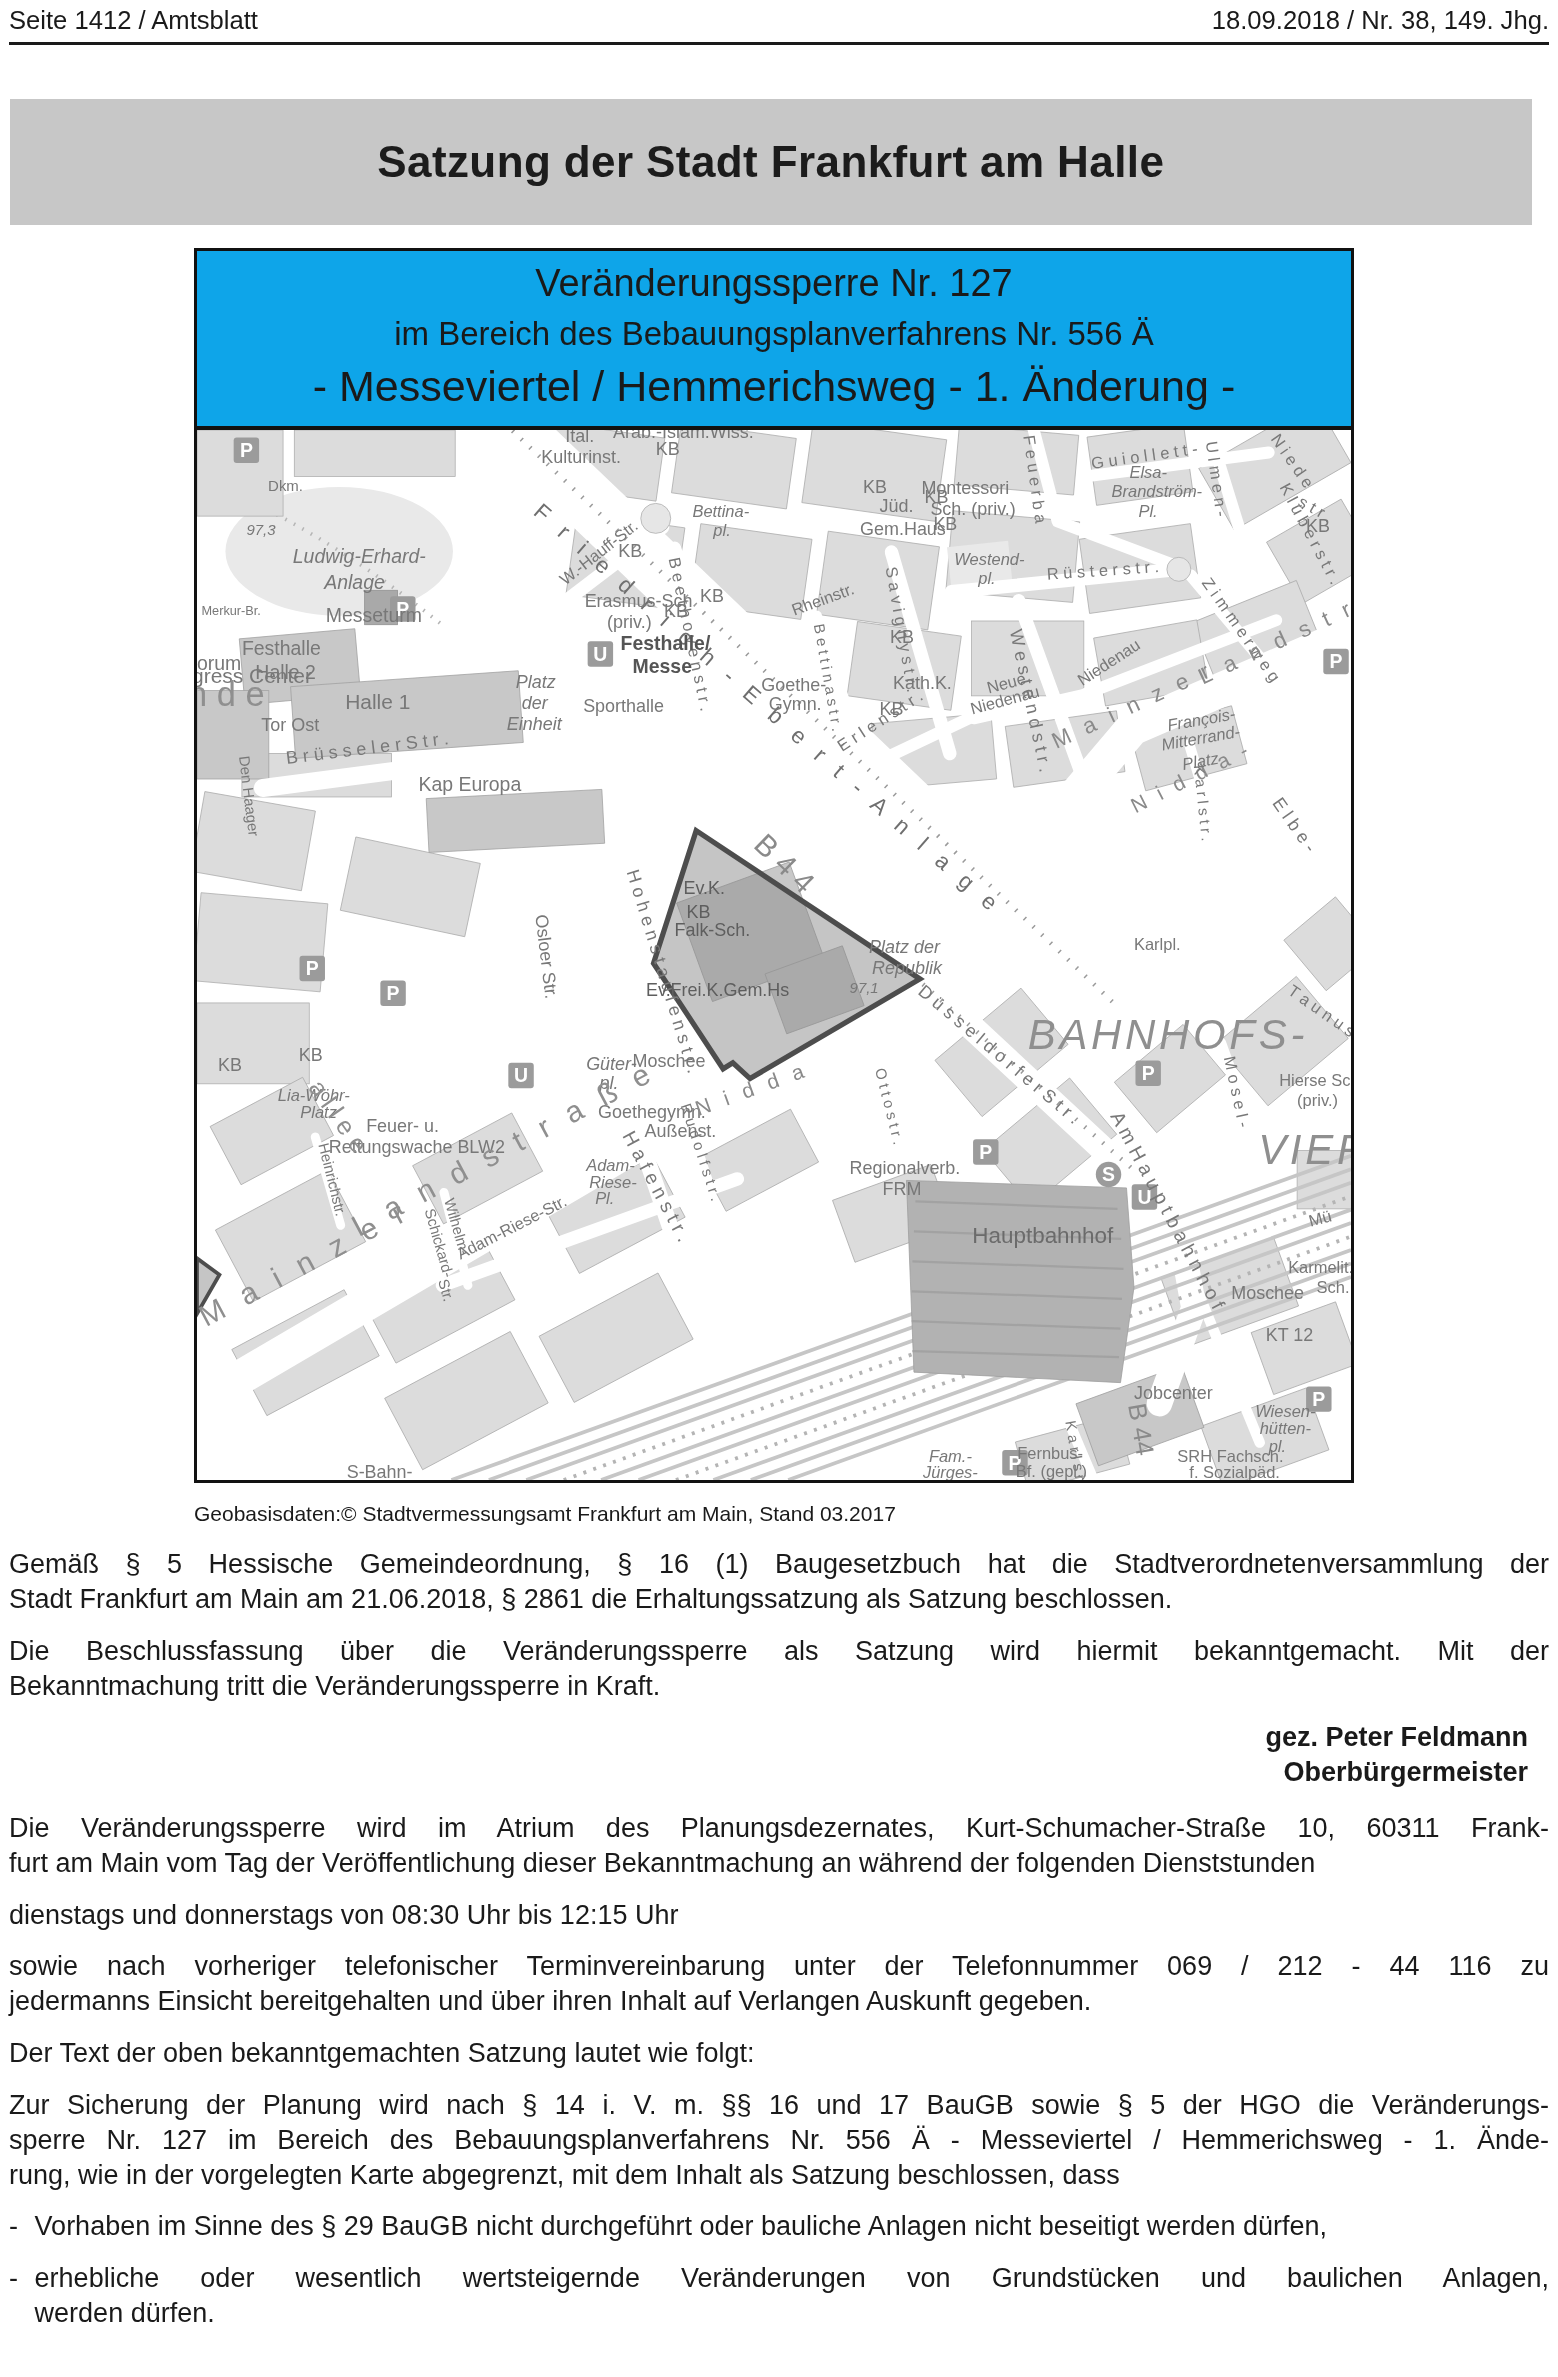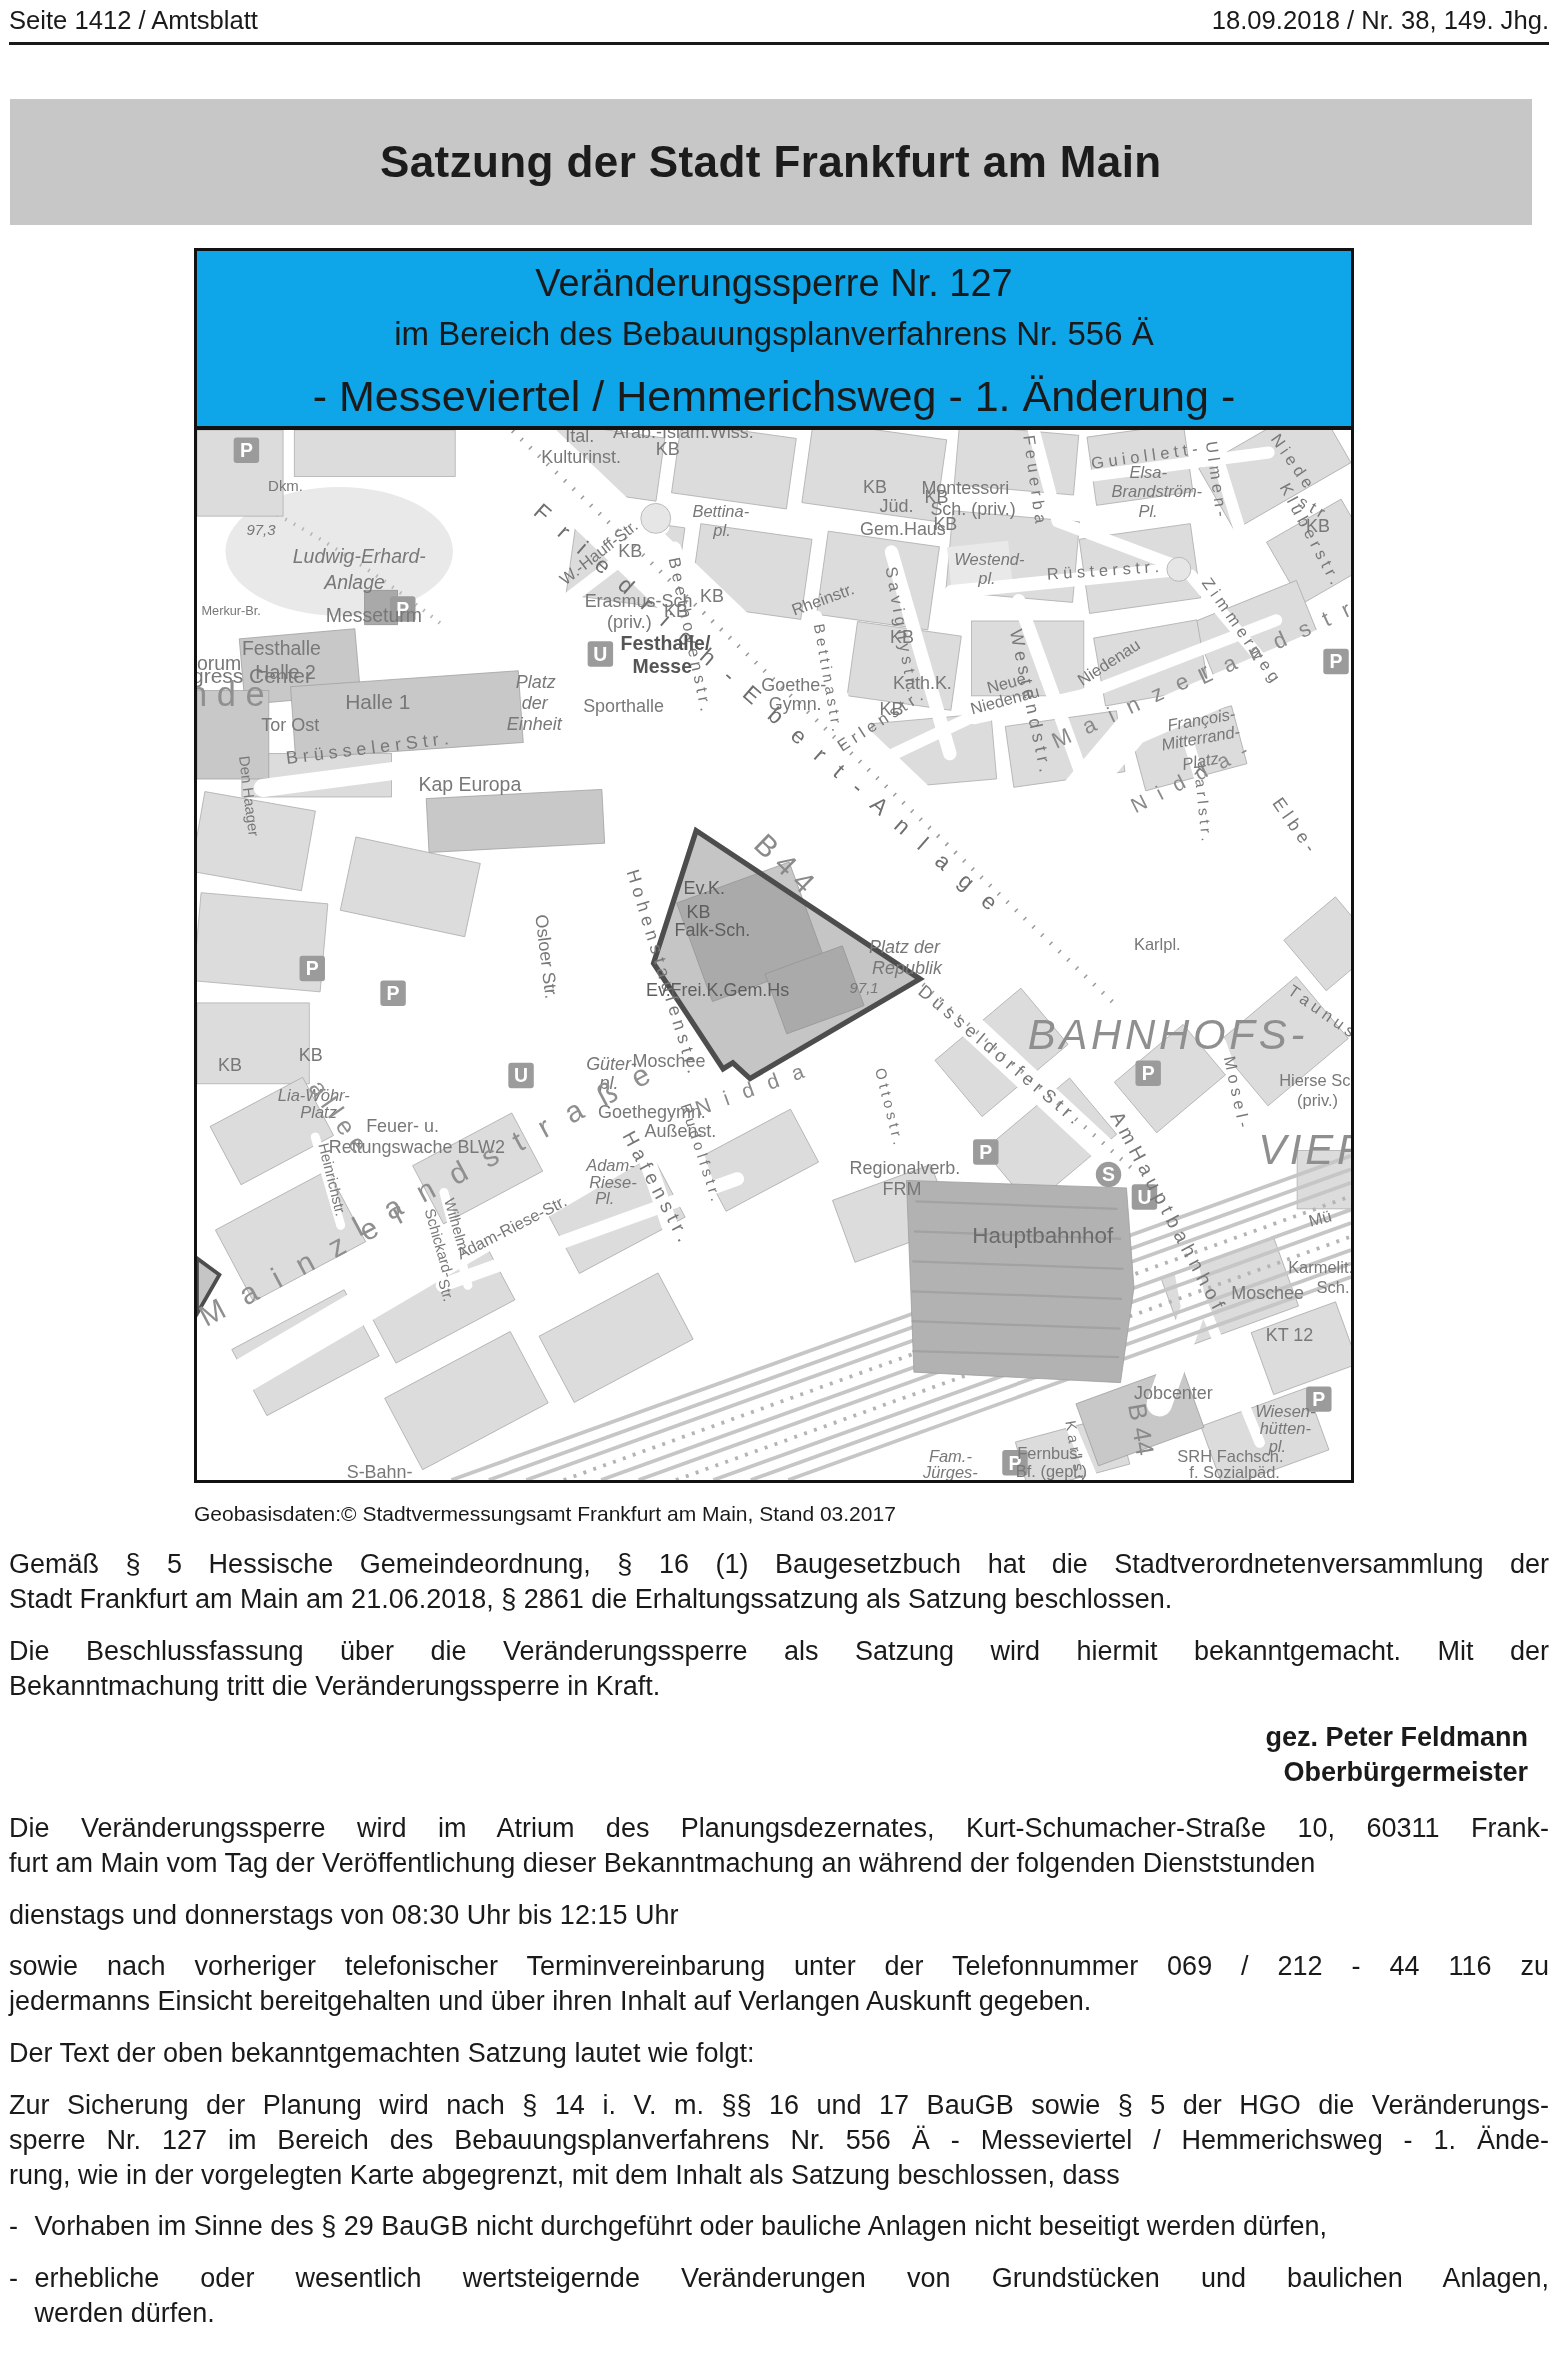--- a/index.html
+++ b/index.html
@@ -8,21 +8,21 @@
   .hdr{position:absolute;left:9px;top:6px;width:1540px;font-size:25.6px;}
   .hdr .hl{float:left;}
   .hdr .hr{float:right;}
   .rule{position:absolute;left:9px;top:42px;width:1540px;height:3px;background:#1a1a1a;}
   .banner{position:absolute;left:9.8px;top:99px;width:1522px;height:126px;background:#c7c7c7;
           display:flex;align-items:center;justify-content:center;}
   .banner span{font-size:44px;font-weight:bold;color:#1c1c1c;letter-spacing:0.4px;}
   .nbox{position:absolute;left:194px;top:248px;width:1160px;height:181px;box-sizing:border-box;
         border:3px solid #111;text-align:center;padding-top:10.5px;background:#0ea5e9;}
   .n1{font-size:38px;margin-bottom:10.5px;}
-  .n2{font-size:33px;margin-bottom:19px;}
+  .n2{font-size:33px;margin-bottom:9px;}
   .n3{font-size:43px;}
   .map{position:absolute;left:194px;top:427px;width:1160px;height:1056px;box-sizing:border-box;
        border:3.8px solid #111;background:#fff;overflow:hidden;}
   .map svg{display:block;width:100%;height:100%;font-family:"Liberation Sans",sans-serif;}
   .caption{position:absolute;left:194px;top:1502px;font-size:21px;}
   .bodyflow{position:absolute;left:9px;top:1547px;width:1540px;font-size:27px;line-height:35px;}
   .para{margin-bottom:16.6px;}
   .jline{text-align:justify;text-align-last:justify;}
   .sig{text-align:right;font-weight:bold;padding-right:21px;margin-bottom:21px;}
   .bullet{display:flex;}
@@ -41,21 +41,21 @@
 <body>
 
 <div class="page">
   <div class="hdr">
     <span class="hl">Seite 1412 / Amtsblatt</span>
     <span class="hr">18.09.2018 / Nr. 38, 149. Jhg.</span>
   </div>
   <div class="rule"></div>
 
   <div class="banner">
-    <span>Satzung der Stadt Frankfurt am Main</span>
+    <span>Satzung der Stadt Frankfurt am Halle</span>
   </div>
 
   <div class="nbox">
     <div class="n1">Veränderungssperre Nr. 127</div>
     <div class="n2">im Bereich des Bebauungsplanverfahrens Nr. 556 Ä</div>
     <div class="n3">- Messeviertel / Hemmerichsweg - 1. Änderung -</div>
   </div>
 
   <div class="map">
     <svg viewBox="0 0 1542 1402" preserveAspectRatio="none">

